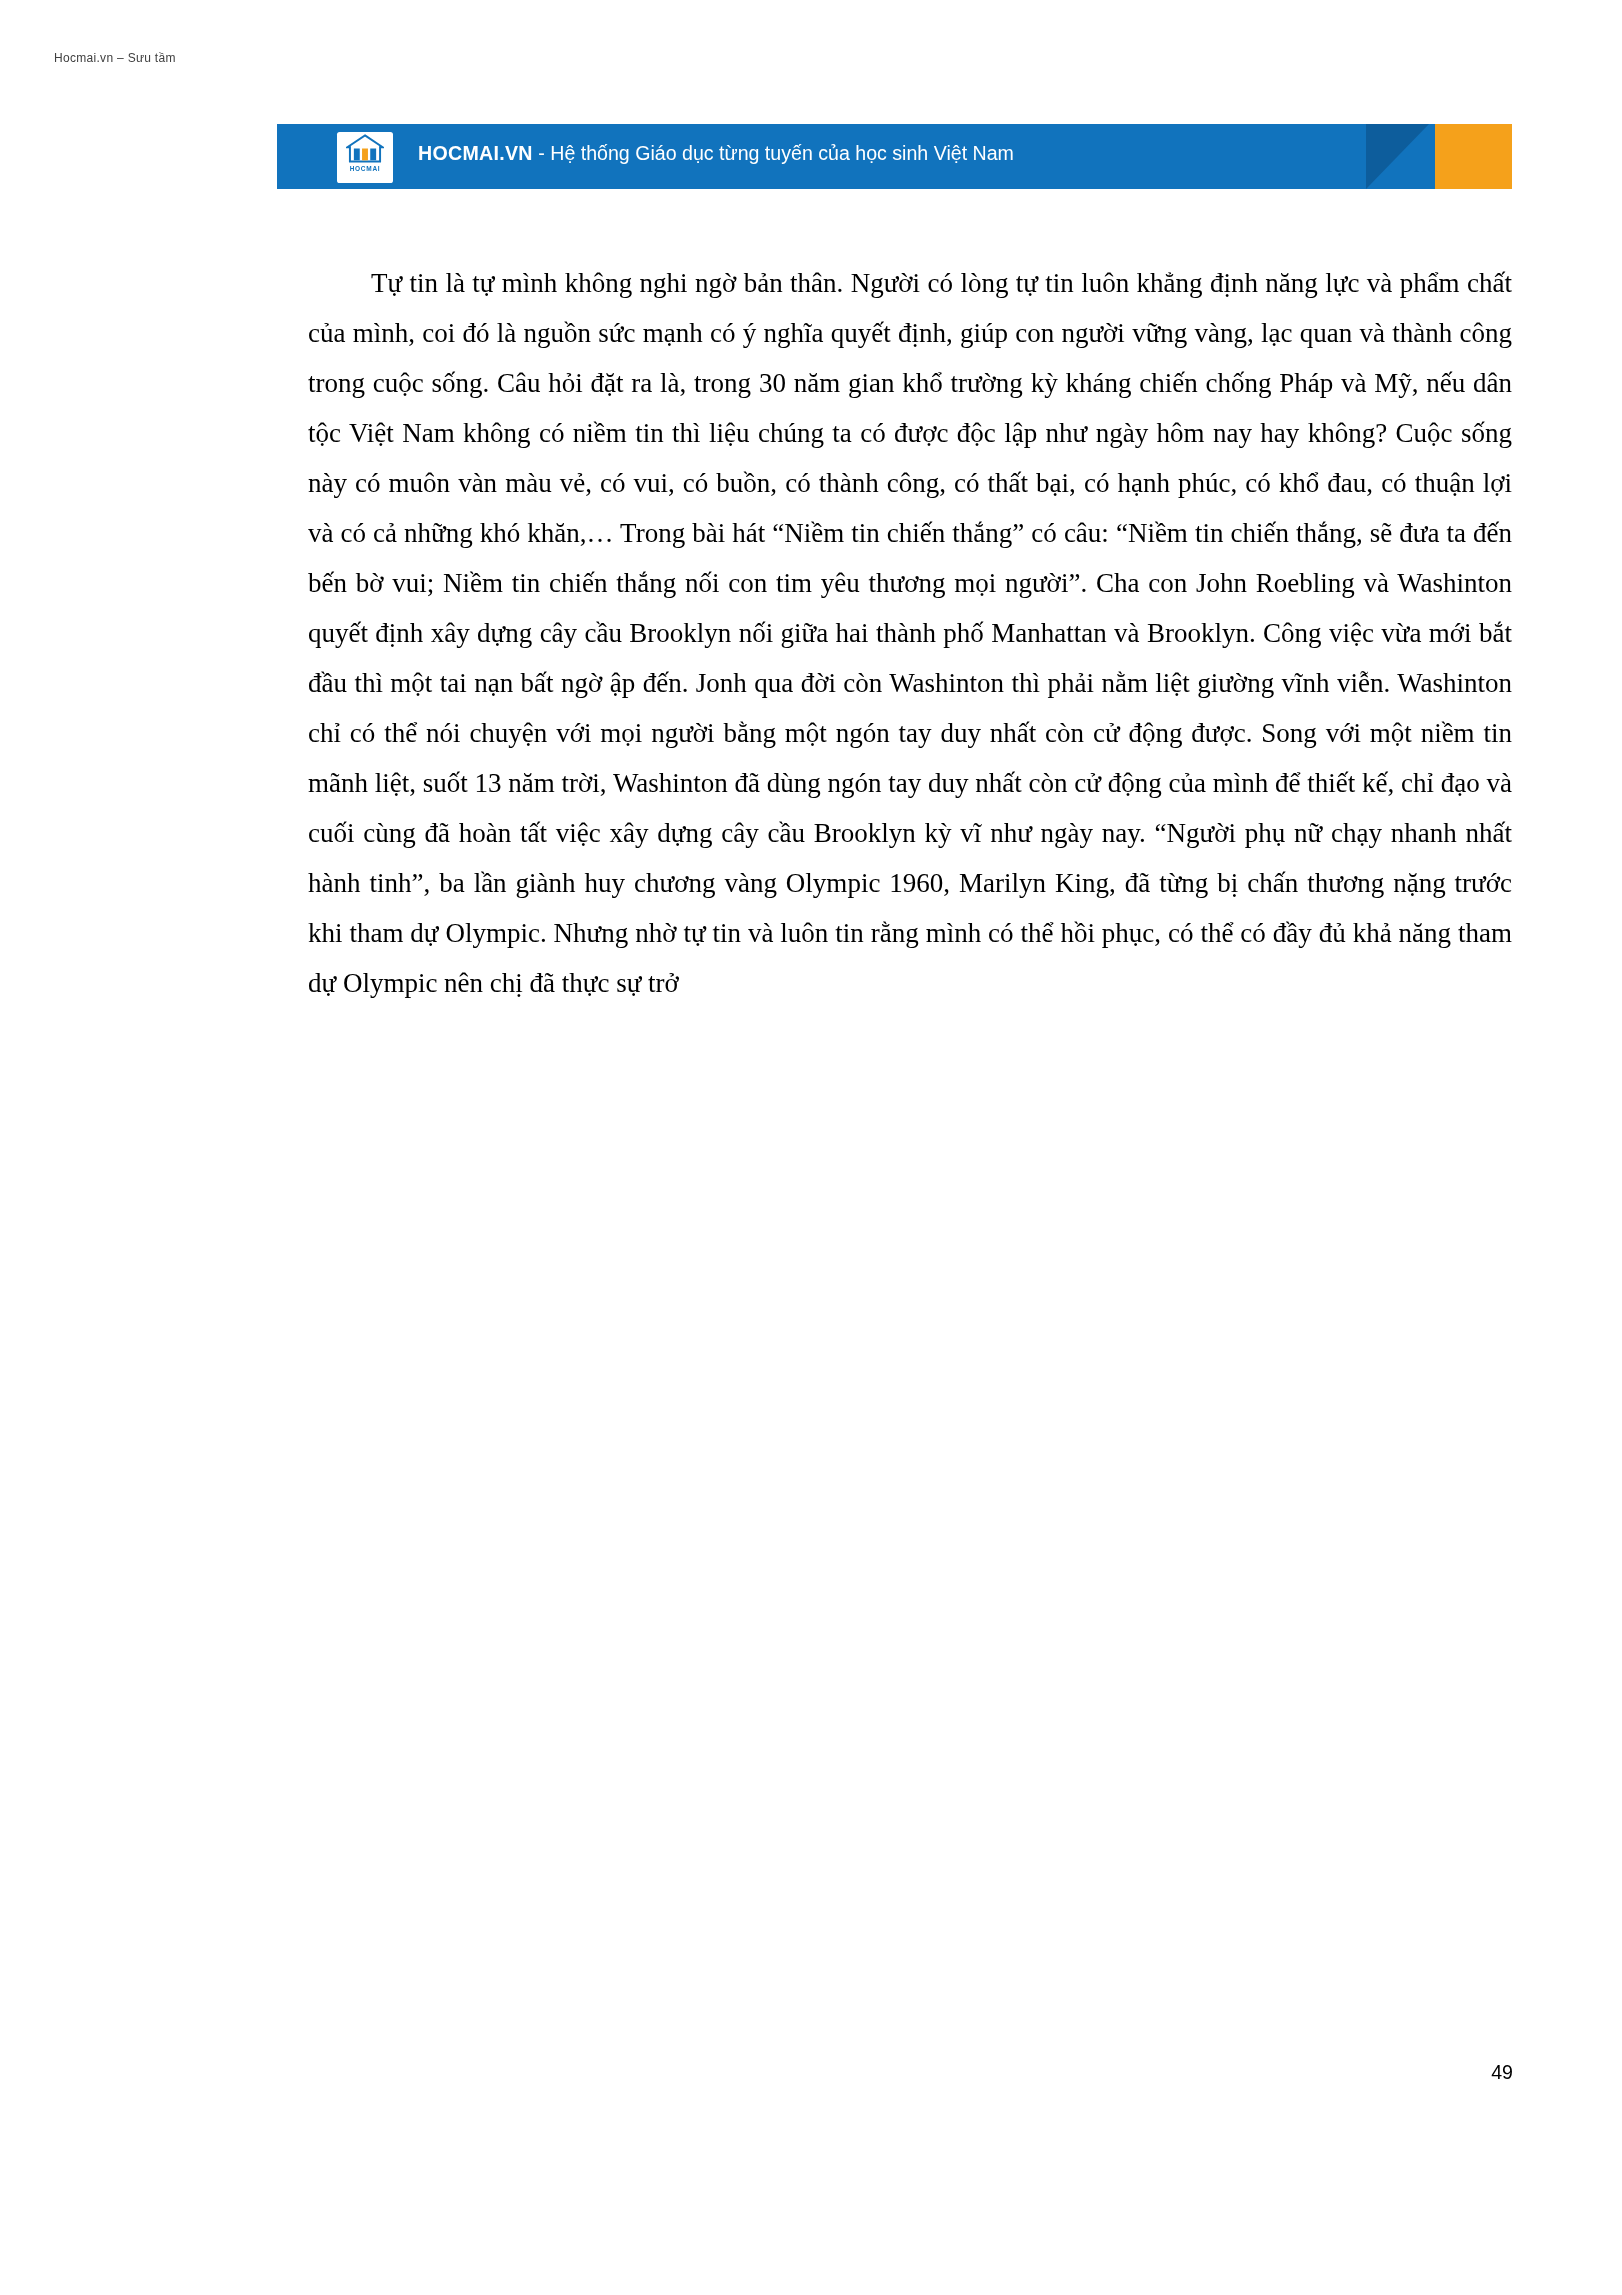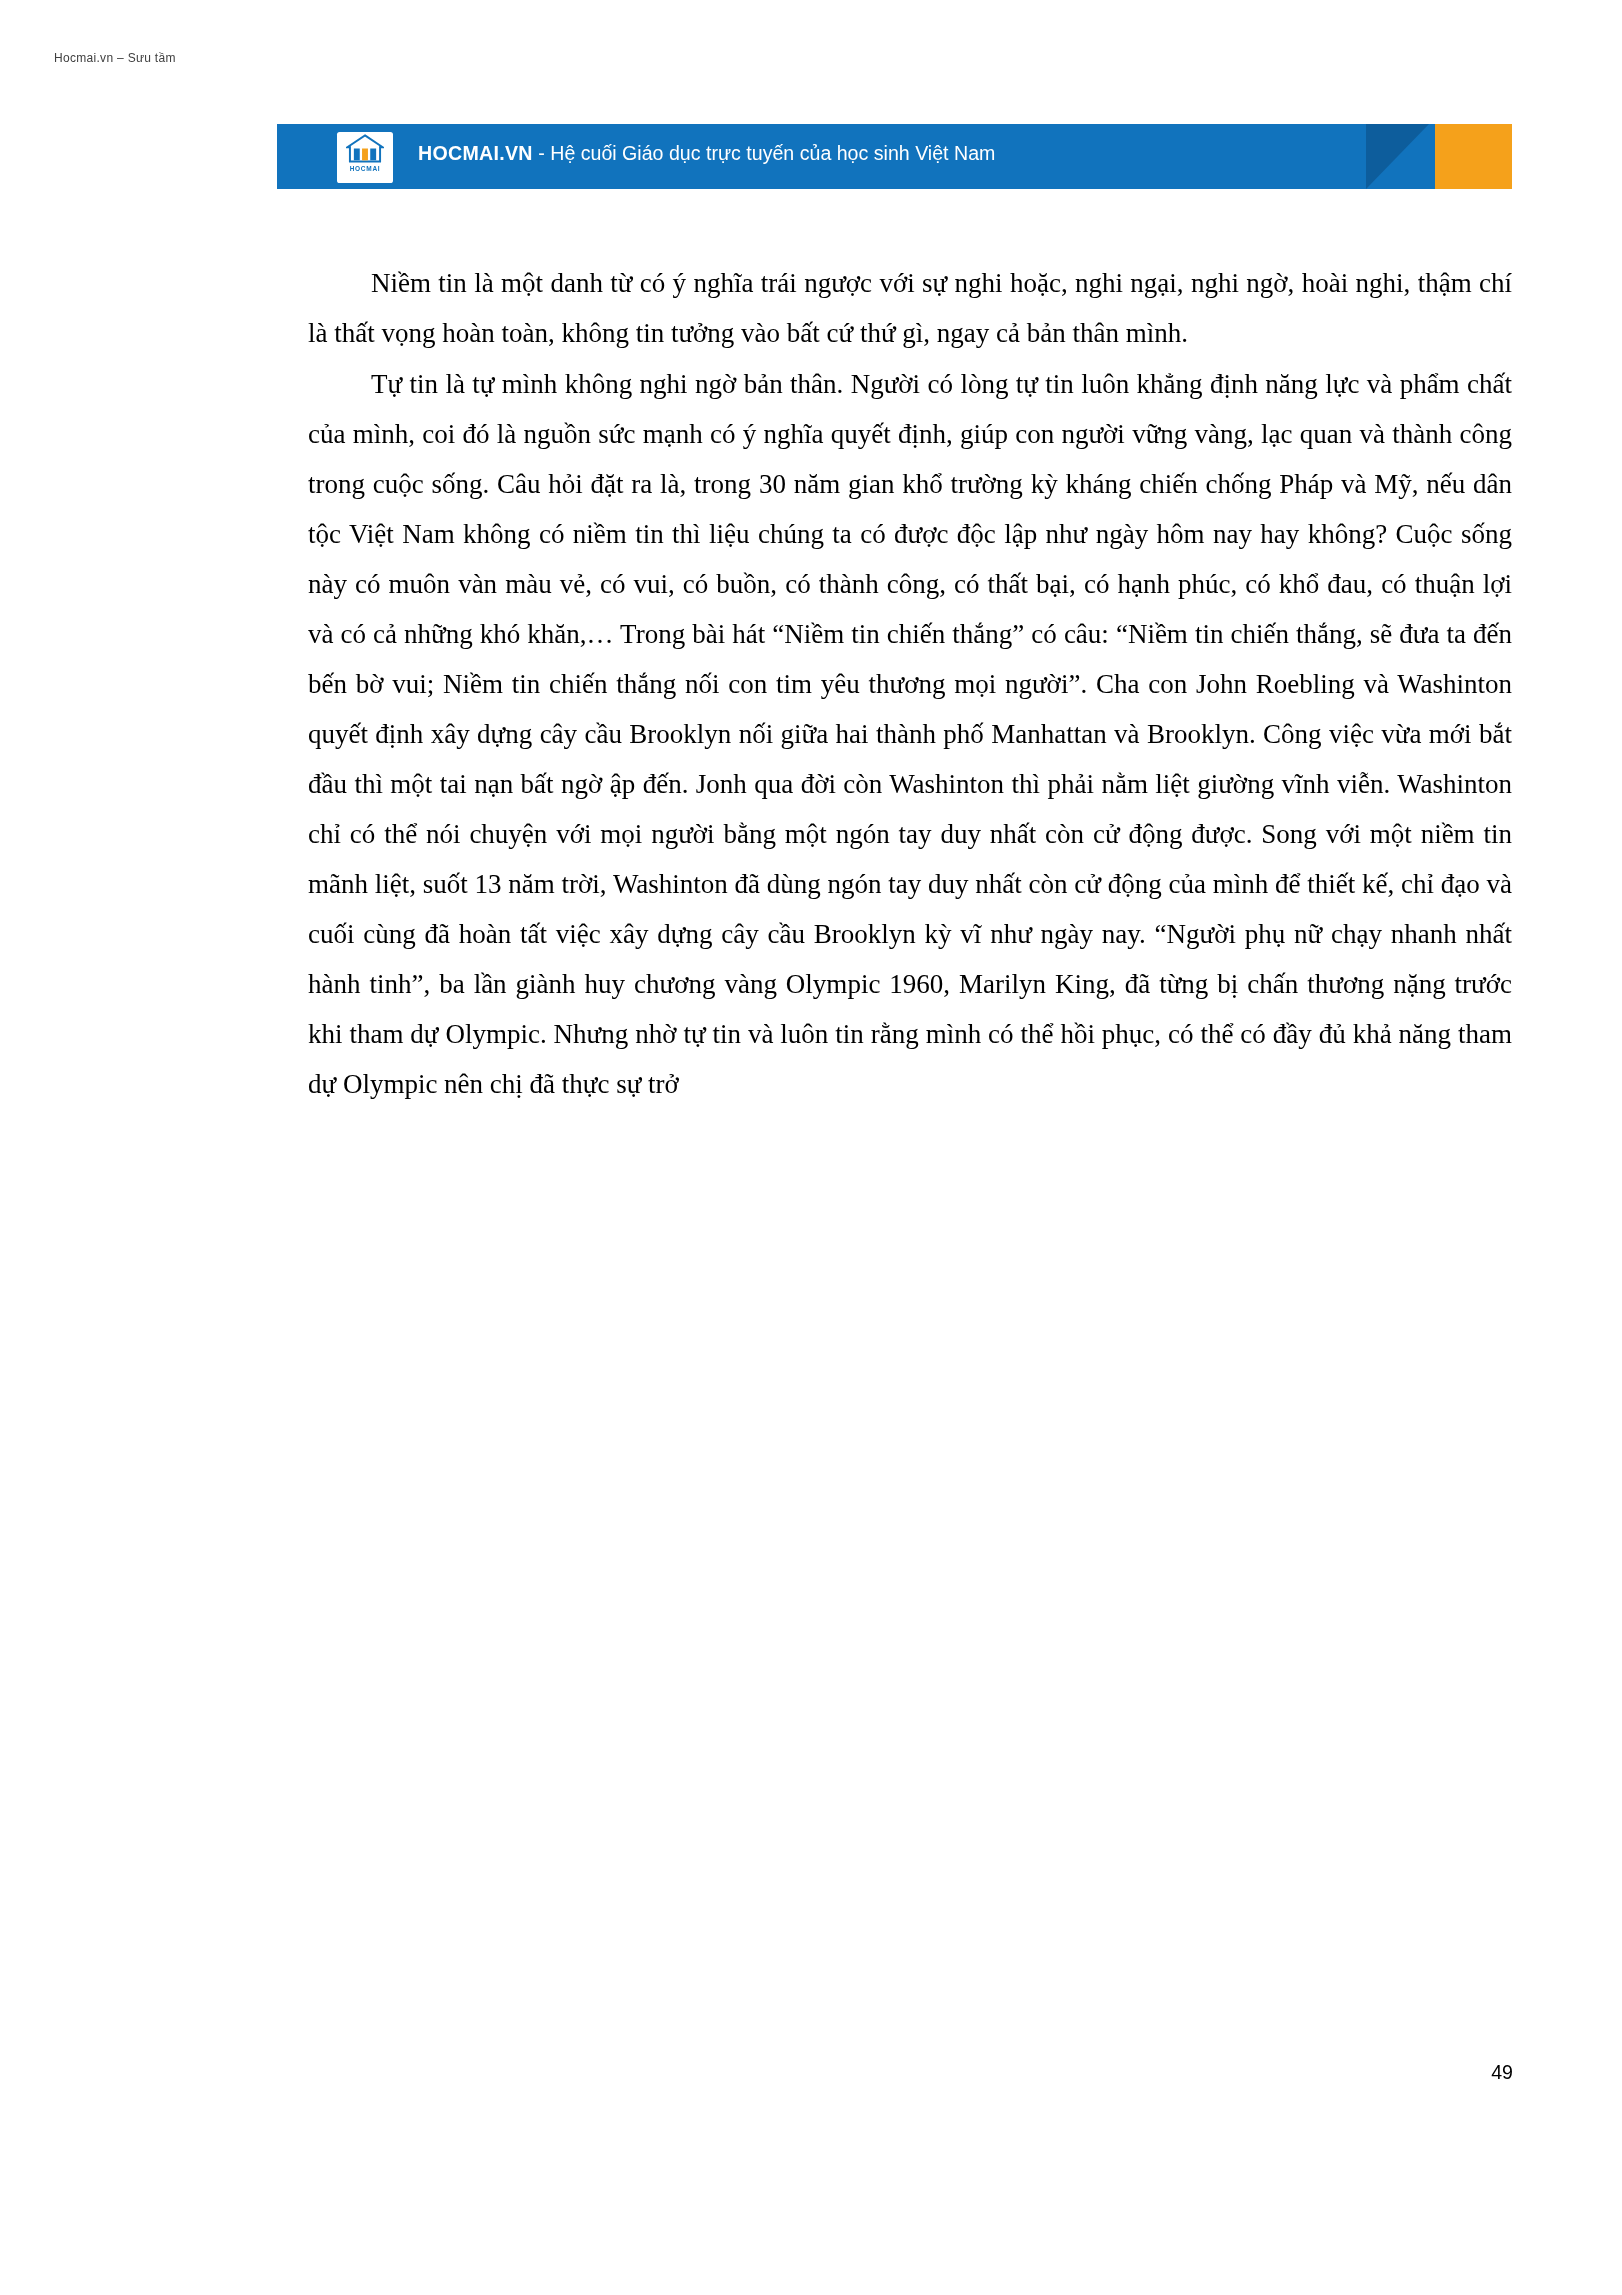--- a/index.html
+++ b/index.html
@@ -147,23 +147,22 @@
         <polygon points="29,2 56,20 52,20 52,42 6,42 6,20 2,20" fill="#ffffff" stroke="#1173bd" stroke-width="3"></polygon>
         <rect x="12" y="22" width="9" height="18" fill="#1173bd"></rect>
         <rect x="24.5" y="22" width="9" height="18" fill="#f5a11b"></rect>
         <rect x="37" y="22" width="9" height="18" fill="#1173bd"></rect>
       </svg>
     </div>
     <div class="logo-caption">HOCMAI</div>
   </div>
 
   <div class="banner-text">
-    <b>HOCMAI.VN</b><span> - Hệ cuối Giáo dục trực tuyến của học sinh Việt Nam</span>
+    <b>HOCMAI.VN</b><span> - Hệ thống Giáo dục từng tuyến của học sinh Việt Nam</span>
   </div>
 </div>
 
 <div class="page-body">
-  <p>Niềm tin là một danh từ có ý nghĩa trái ngược với sự nghi hoặc, nghi ngại, nghi ngờ, hoài nghi, thậm chí là thất vọng hoàn toàn, không tin tưởng vào bất cứ thứ gì, ngay cả bản thân mình.</p>
   <p>Tự tin là tự mình không nghi ngờ bản thân. Người có lòng tự tin luôn khẳng định năng lực và phẩm chất của mình, coi đó là nguồn sức mạnh có ý nghĩa quyết định, giúp con người vững vàng, lạc quan và thành công trong cuộc sống. Câu hỏi đặt ra là, trong 30 năm gian khổ trường kỳ kháng chiến chống Pháp và Mỹ, nếu dân tộc Việt Nam không có niềm tin thì liệu chúng ta có được độc lập như ngày hôm nay hay không? Cuộc sống này có muôn vàn màu vẻ, có vui, có buồn, có thành công, có thất bại, có hạnh phúc, có khổ đau, có thuận lợi và có cả những khó khăn,… Trong bài hát “Niềm tin chiến thắng” có câu: “Niềm tin chiến thắng, sẽ đưa ta đến bến bờ vui; Niềm tin chiến thắng nối con tim yêu thương mọi người”. Cha con John Roebling và Washinton quyết định xây dựng cây cầu Brooklyn nối giữa hai thành phố Manhattan và Brooklyn. Công việc vừa mới bắt đầu thì một tai nạn bất ngờ ập đến. Jonh qua đời còn Washinton thì phải nằm liệt giường vĩnh viễn. Washinton chỉ có thể nói chuyện với mọi người bằng một ngón tay duy nhất còn cử động được. Song với một niềm tin mãnh liệt, suốt 13 năm trời, Washinton đã dùng ngón tay duy nhất còn cử động của mình để thiết kế, chỉ đạo và cuối cùng đã hoàn tất việc xây dựng cây cầu Brooklyn kỳ vĩ như ngày nay. “Người phụ nữ chạy nhanh nhất hành tinh”, ba lần giành huy chương vàng Olympic 1960, Marilyn King, đã từng bị chấn thương nặng trước khi tham dự Olympic. Nhưng nhờ tự tin và luôn tin rằng mình có thể hồi phục, có thể có đầy đủ khả năng tham dự Olympic nên chị đã thực sự trở</p>
 </div>
 
 <div class="page-number">49</div>
 
 
 </body></html>

